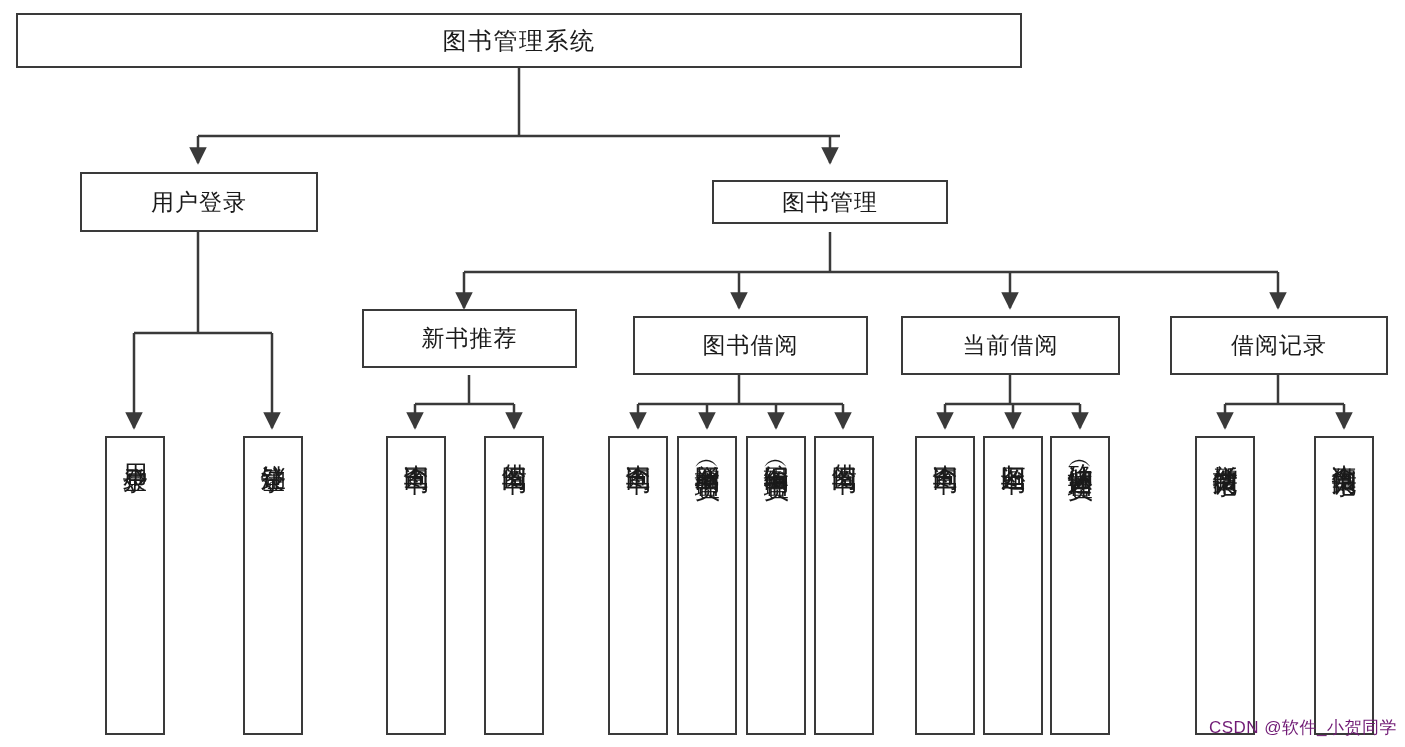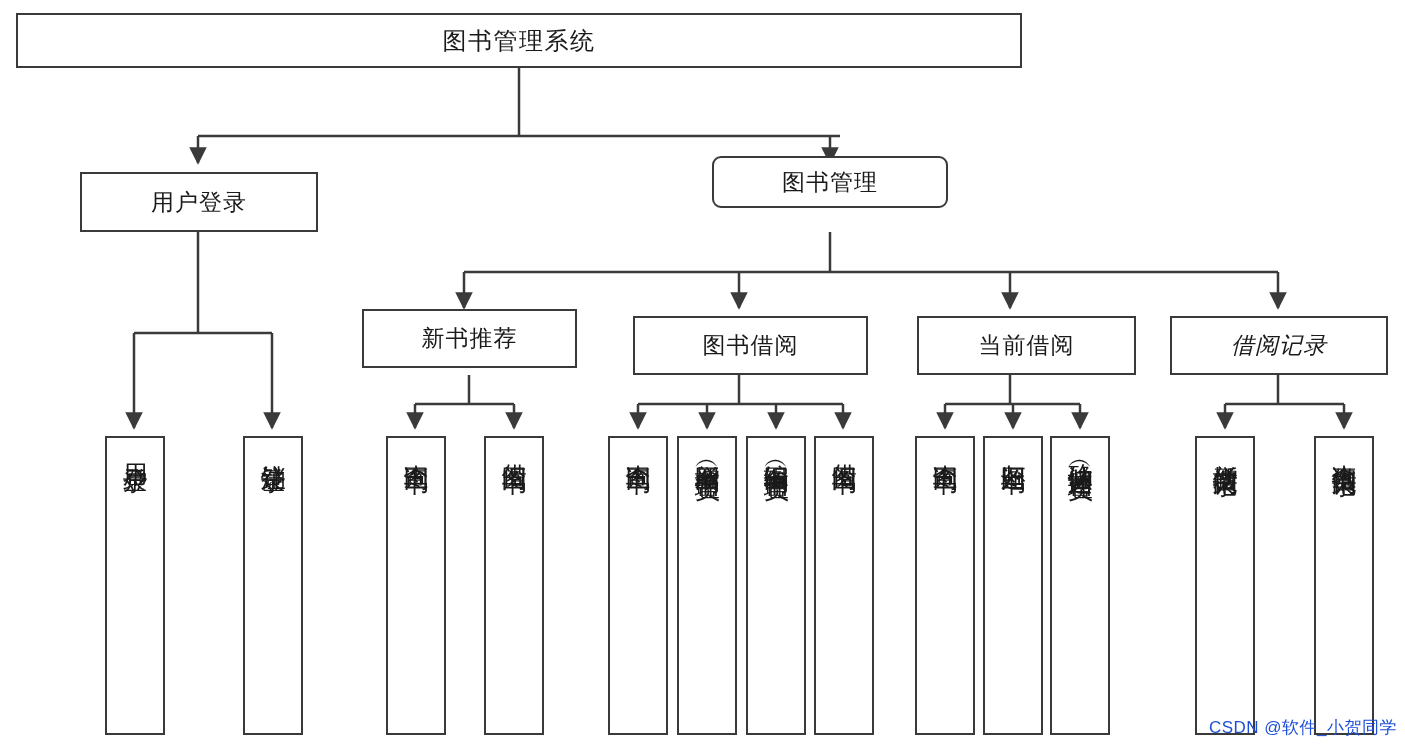--- a/index.html
+++ b/index.html
@@ -57,21 +57,21 @@
     line-height: 1.18;
     letter-spacing: 2px;
     text-align: left;
     white-space: nowrap;
   }
   #watermark {
     position: absolute;
     right: 8px;
     bottom: 8px;
     font-size: 17px;
-    color: #1d4ed8;
+    color: #701a75;
     letter-spacing: 0.5px;
     white-space: nowrap;
   }
 </style>
 </head>
 <body>
 
 <div id="canvas">
 
   <svg id="connectors" viewBox="0 0 1405 747" xmlns="http://www.w3.org/2000/svg">
@@ -124,34 +124,34 @@
     </g>
   </svg>
 
   <div class="node node-h node-root" style="left:16px; top:13px; width:1006px; height:55px;">
     <span class="node-label">图书管理系统</span>
   </div>
 
   <div class="node node-h" style="left:80px; top:172px; width:238px; height:60px;">
     <span class="node-label">用户登录</span>
   </div>
-  <div class="node node-h" style="left:712px; top:156px; width:236px; height:52px;border-radius:9px;">
+  <div class="node node-h" style="left:712px; top:180px; width:236px; height:44px;">
     <span class="node-label">图书管理</span>
   </div>
 
   <div class="node node-h" style="left:362px; top:309px; width:215px; height:59px;">
     <span class="node-label">新书推荐</span>
   </div>
   <div class="node node-h" style="left:633px; top:316px; width:235px; height:59px;">
     <span class="node-label">图书借阅</span>
   </div>
-  <div class="node node-h" style="left:901px; top:316px; width:219px; height:59px;margin-left:16px;">
+  <div class="node node-h" style="left:901px; top:316px; width:219px; height:59px;">
     <span class="node-label">当前借阅</span>
   </div>
-  <div class="node node-h" style="left:1170px; top:316px; width:218px; height:59px;font-style:italic;">
+  <div class="node node-h" style="left:1170px; top:316px; width:218px; height:59px;">
     <span class="node-label">借阅记录</span>
   </div>
 
   <div class="node node-v" style="left:105px; top:436px; width:60px; height:299px;">
     <span class="node-label">用户登录</span>
   </div>
   <div class="node node-v" style="left:243px; top:436px; width:60px; height:299px;">
     <span class="node-label">注销登录</span>
   </div>
 

